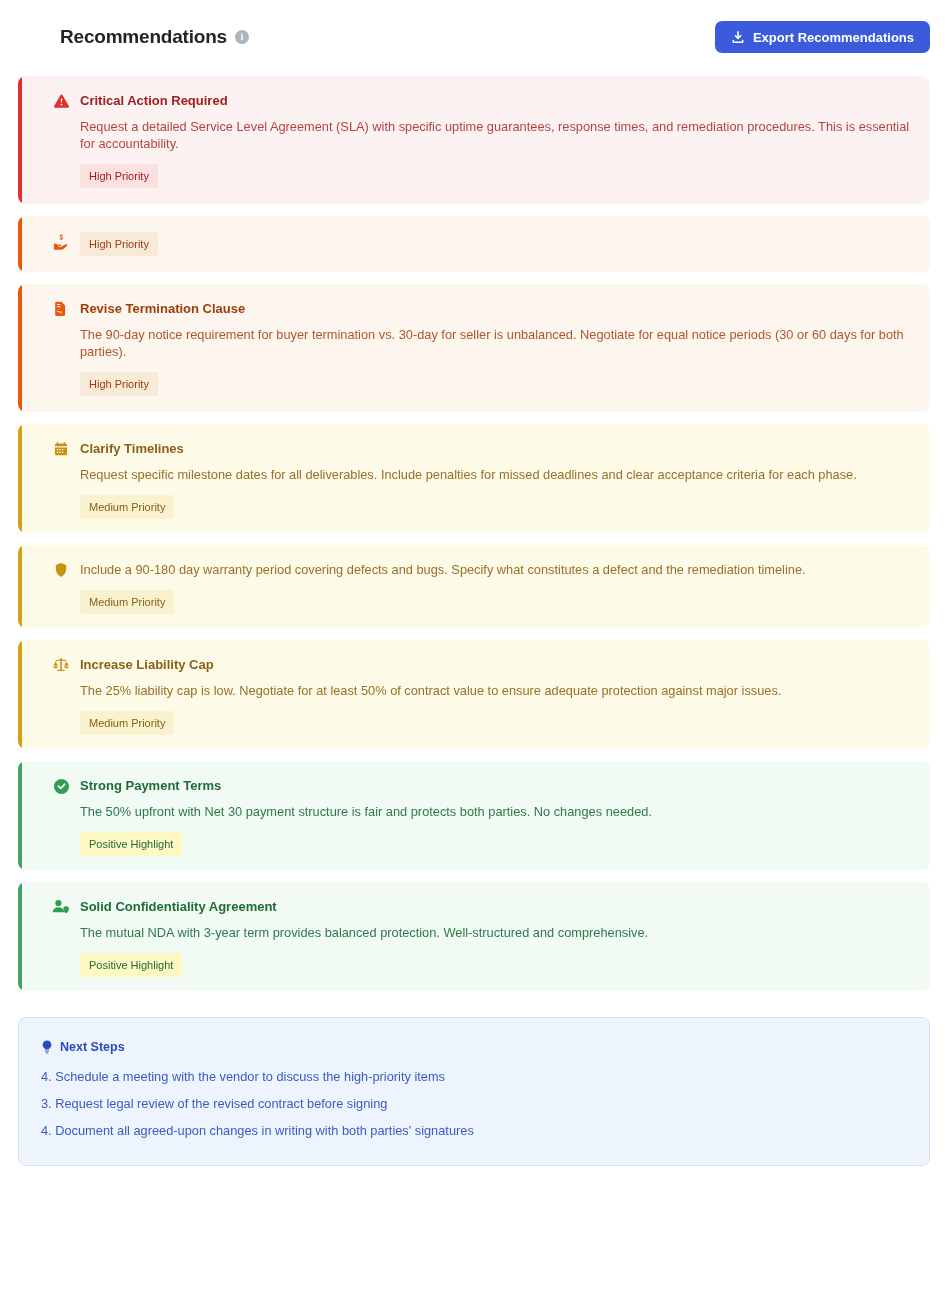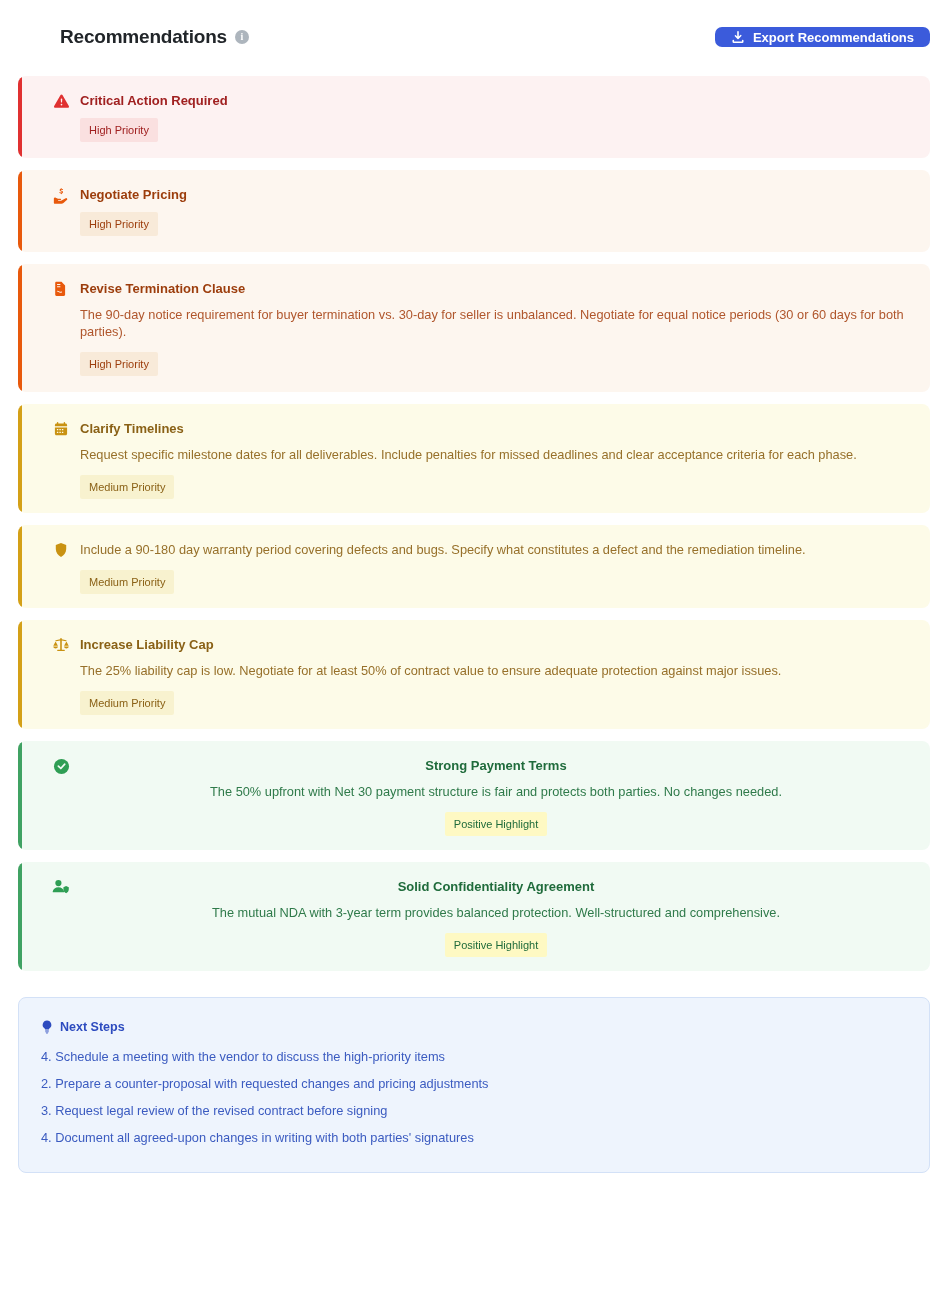--- a/index.html
+++ b/index.html
@@ -54,21 +54,21 @@
     gap: 8px;
     background: #3b5bdb;
     color: #ffffff;
     border: none;
     border-radius: 7px;
     padding: 9px 16px;
     font-size: 13px;
     font-weight: bold;
     font-family: "Liberation Sans", sans-serif;
     cursor: pointer;
-    height: 20px;
+    height: 32px;
   }
   .export-btn svg { display: block; }
 
   
   .cards { display: flex; flex-direction: column; gap: 12px; }
 
   .rec-card {
     position: relative;
     border-radius: 8px;
     padding: 16px 18px 14px 34px;
@@ -130,21 +130,21 @@
   .sev-high .badge { background: #f8ead9; color: #9c3d0c; }
   .sev-high .card-icon svg { fill: #e8590c; }
 
   .sev-medium { background: #fdfbe8; }
   .sev-medium .accent-bar { background: #d4a017; }
   .sev-medium .card-title { color: #8a6116; }
   .sev-medium .card-desc  { color: #97702a; }
   .sev-medium .badge { background: #f8f2cf; color: #8a6116; }
   .sev-medium .card-icon svg { fill: #c99212; }
 
-  .sev-positive { background: #f1faf3; text-align: center; }
+  .sev-positive { background: #f1faf3; }
   .sev-positive .accent-bar { background: #40a263; }
   .sev-positive .card-title { color: #1f6b3b; }
   .sev-positive .card-desc  { color: #2f7a4a; }
   .sev-positive .badge { background: #fef9c3; color: #1f6b3b; }
   .sev-positive .card-icon svg { fill: #2f9e54; }
 
   
   .rec-card.tall { padding-bottom: 16px; }
 
   
@@ -197,36 +197,36 @@
   <div class="rec-card sev-critical tall">
     <span class="accent-bar"></span>
     <div class="card-head">
       <span class="card-icon">
         <svg width="17" height="17" viewBox="0 0 16 16" aria-hidden="true">
           <path d="M7.1 1.9a1.05 1.05 0 0 1 1.8 0l6 10.4a1.05 1.05 0 0 1-.9 1.57H2a1.05 1.05 0 0 1-.9-1.57l6-10.4zM8 5.1a.72.72 0 0 0-.72.78l.22 2.6a.5.5 0 0 0 1 0l.22-2.6A.72.72 0 0 0 8 5.1zm0 5a.8.8 0 1 0 0 1.6.8.8 0 0 0 0-1.6z"></path>
         </svg>
       </span>
       <div class="card-body">
         <p class="card-title">Critical Action Required</p>
+        <p class="card-desc">Request a detailed Service Level Agreement (SLA) with specific uptime guarantees, response times, and remediation procedures. This is essential for accountability.</p>
         <span class="badge">High Priority</span>
       </div>
     </div>
   </div>
 
   <div class="rec-card sev-high tall">
     <span class="accent-bar"></span>
     <div class="card-head">
       <span class="card-icon">
         <svg width="17" height="17" viewBox="0 0 16 16" aria-hidden="true">
           <path d="M7.7.9c.3 0 .5.2.5.45v.25c.45.06.8.22 1.05.4a.45.45 0 1 1-.5.75c-.23-.15-.5-.25-.85-.25-.45 0-.7.2-.7.45 0 .27.22.38.9.58.8.23 1.3.55 1.3 1.33 0 .62-.4 1.05-1.05 1.2v.28a.48.48 0 0 1-.95 0V6.1a2.6 2.6 0 0 1-1.2-.45.45.45 0 1 1 .5-.75c.3.2.63.32 1 .32.5 0 .76-.2.76-.48 0-.27-.2-.4-.9-.6-.78-.22-1.3-.52-1.3-1.3 0-.6.4-1.03 1.04-1.18V1.35c0-.25.2-.45.45-.45z"></path>
           <path d="M1.2 10.1a.78.78 0 0 1 .95-.2l2 1c.13.06.27.1.42.1h2.5a.6.6 0 1 1 0 1.2H5.1a.42.42 0 0 0 0 .85h2.1c.3 0 .6-.08.85-.23l3.9-2.2a.95.95 0 0 1 1.3 1.35l-3.4 3.05c-.5.45-1.15.7-1.83.7H1.4a.6.6 0 0 1-.6-.6v-4.3c0-.2.1-.4.4-.72z"></path>
         </svg>
       </span>
       <div class="card-body">
-        <p class="card-title">Negotiate Pricing</p>
         <span class="badge">High Priority</span>
       </div>
     </div>
   </div>
 
   <div class="rec-card sev-high tall">
     <span class="accent-bar"></span>
     <div class="card-head">
       <span class="card-icon">
         <svg width="16" height="16" viewBox="0 0 16 16" aria-hidden="true">
@@ -331,17 +331,16 @@
   <div class="ns-title">
     <span>
       <svg width="12" height="14" viewBox="0 0 12 14" aria-hidden="true">
         <path d="M6 .6a4.3 4.3 0 0 1 2.6 7.75c-.4.3-.65.72-.7 1.2H4.1c-.05-.48-.3-.9-.7-1.2A4.3 4.3 0 0 1 6 .6zM4.2 10.6h3.6v.8H4.2v-.8zm.35 1.8h2.9A1.5 1.5 0 0 1 6 13.5a1.5 1.5 0 0 1-1.45-1.1z"></path>
       </svg>
     </span>
     <span>Next Steps</span>
   </div>
   <ul class="ns-list">
     <li>4. Schedule a meeting with the vendor to discuss the high-priority items</li>
-    <li>2. Prepare a counter-proposal with requested changes and pricing adjustments</li>
     <li>3. Request legal review of the revised contract before signing</li>
     <li>4. Document all agreed-upon changes in writing with both parties' signatures</li>
   </ul>
 </div>
 
 </body></html>

